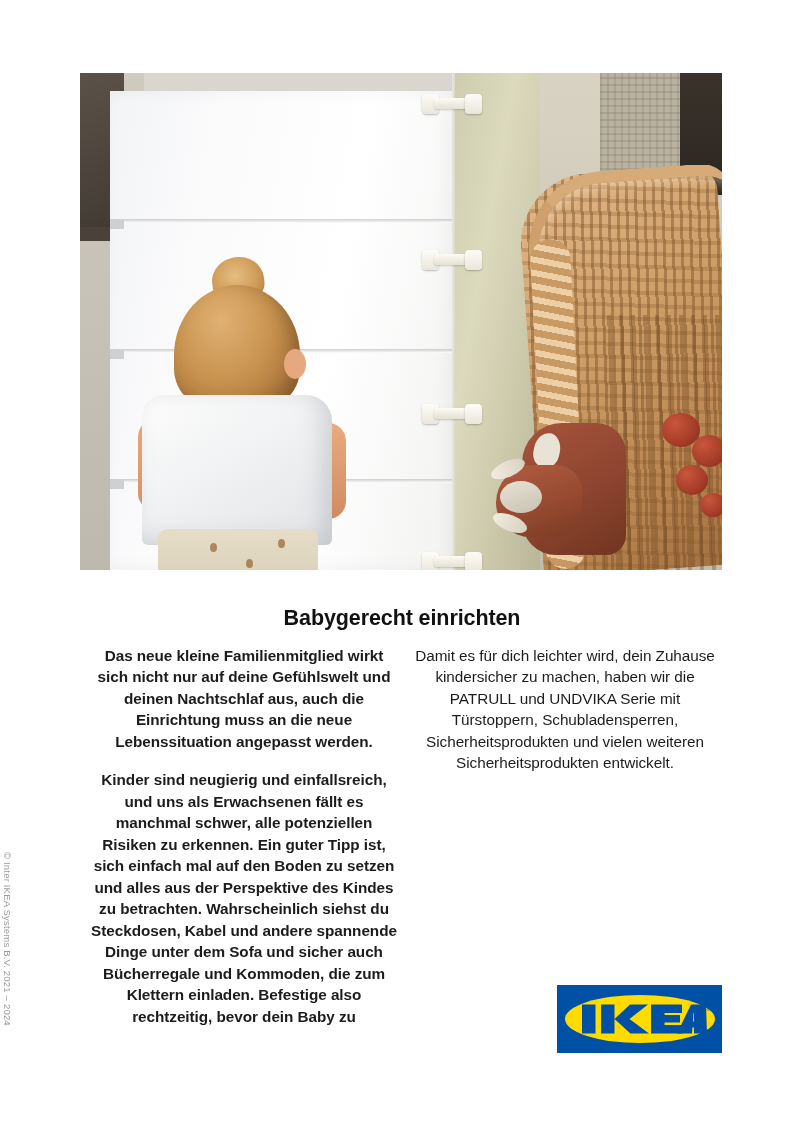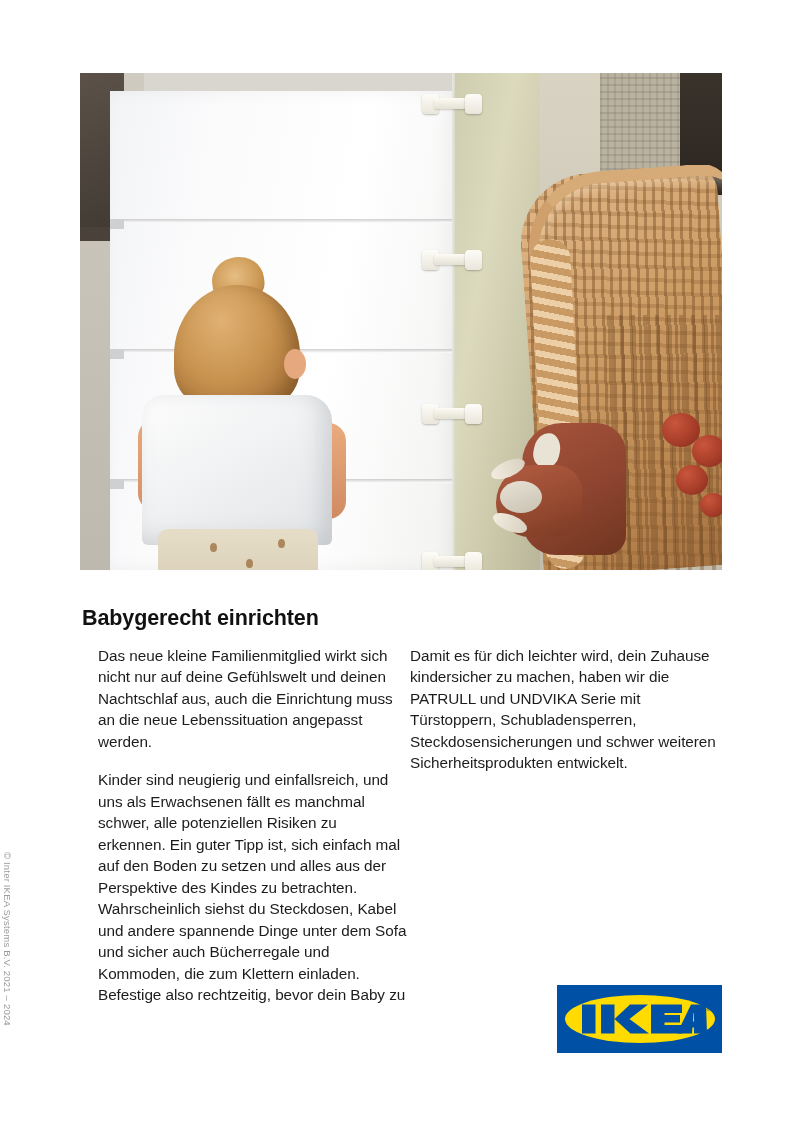--- a/index.html
+++ b/index.html
@@ -325,38 +325,39 @@
     backdrop-filter: blur(0.4px);
     pointer-events: none;
   }
 
   
   .content {
     position: absolute;
     left: 82px;
     top: 606px;
     width: 640px;
+    text-align: center;
   }
   .headline {
     font-size: 21.5px;
     font-weight: 700;
     letter-spacing: -0.1px;
     color: #111111;
     margin: 0 0 13px 0;
     line-height: 1.2;
   }
   .columns {
     position: relative;
   }
   .col {
     position: absolute;
     top: 0;
     width: 310px;
   }
-  .col.left  { left: 16px; }
+  .col.left  { left: 7px; font-weight: bold; }
   .col.right { left: 328px; }
   .col p {
     margin: 0 0 17px 0;
     font-size: 15.3px;
     line-height: 1.405;
     color: #1c1c1c;
     letter-spacing: -0.05px;
   }
   .col p:last-child { margin-bottom: 0; }
 
@@ -479,21 +480,21 @@
 
   <div class="content">
     <h1 class="headline">Babygerecht einrichten</h1>
 
     <div class="columns">
       <div class="col left">
         <p>Das neue kleine Familienmitglied wirkt sich nicht nur auf deine Gefühlswelt und deinen Nachtschlaf aus, auch die Einrichtung muss an die neue Lebenssituation angepasst werden.</p>
         <p>Kinder sind neugierig und einfallsreich, und uns als Erwachsenen fällt es manchmal schwer, alle potenziellen Risiken zu erkennen. Ein guter Tipp ist, sich einfach mal auf den Boden zu setzen und alles aus der Perspektive des Kindes zu betrachten. Wahrscheinlich siehst du Steckdosen, Kabel und andere spannende Dinge unter dem Sofa und sicher auch Bücherregale und Kommoden, die zum Klettern einladen. Befestige also rechtzeitig, bevor dein Baby zu</p>
       </div>
       <div class="col right">
-        <p>Damit es für dich leichter wird, dein Zuhause kindersicher zu machen, haben wir die PATRULL und UNDVIKA Serie mit Türstoppern, Schubladensperren, Steckdosensicherungen und schwer weiteren Sicherheitsprodukten entwickelt.</p>
+        <p>Damit es für dich leichter wird, dein Zuhause kindersicher zu machen, haben wir die PATRULL und UNDVIKA Serie mit Türstoppern, Schubladensperren, Sicherheitsprodukten und vielen weiteren Sicherheitsprodukten entwickelt.</p>
       </div>
     </div>
   </div>
 
   <div class="copyright">© Inter IKEA Systems B.V. 2021 – 2024</div>
 
   <div class="ikea-logo">
     <svg width="158" height="62" viewBox="0 0 316 124" aria-hidden="true">
       <ellipse cx="158" cy="62" rx="150" ry="48" fill="#ffdb00"></ellipse>
       <g fill="#0051a5">

